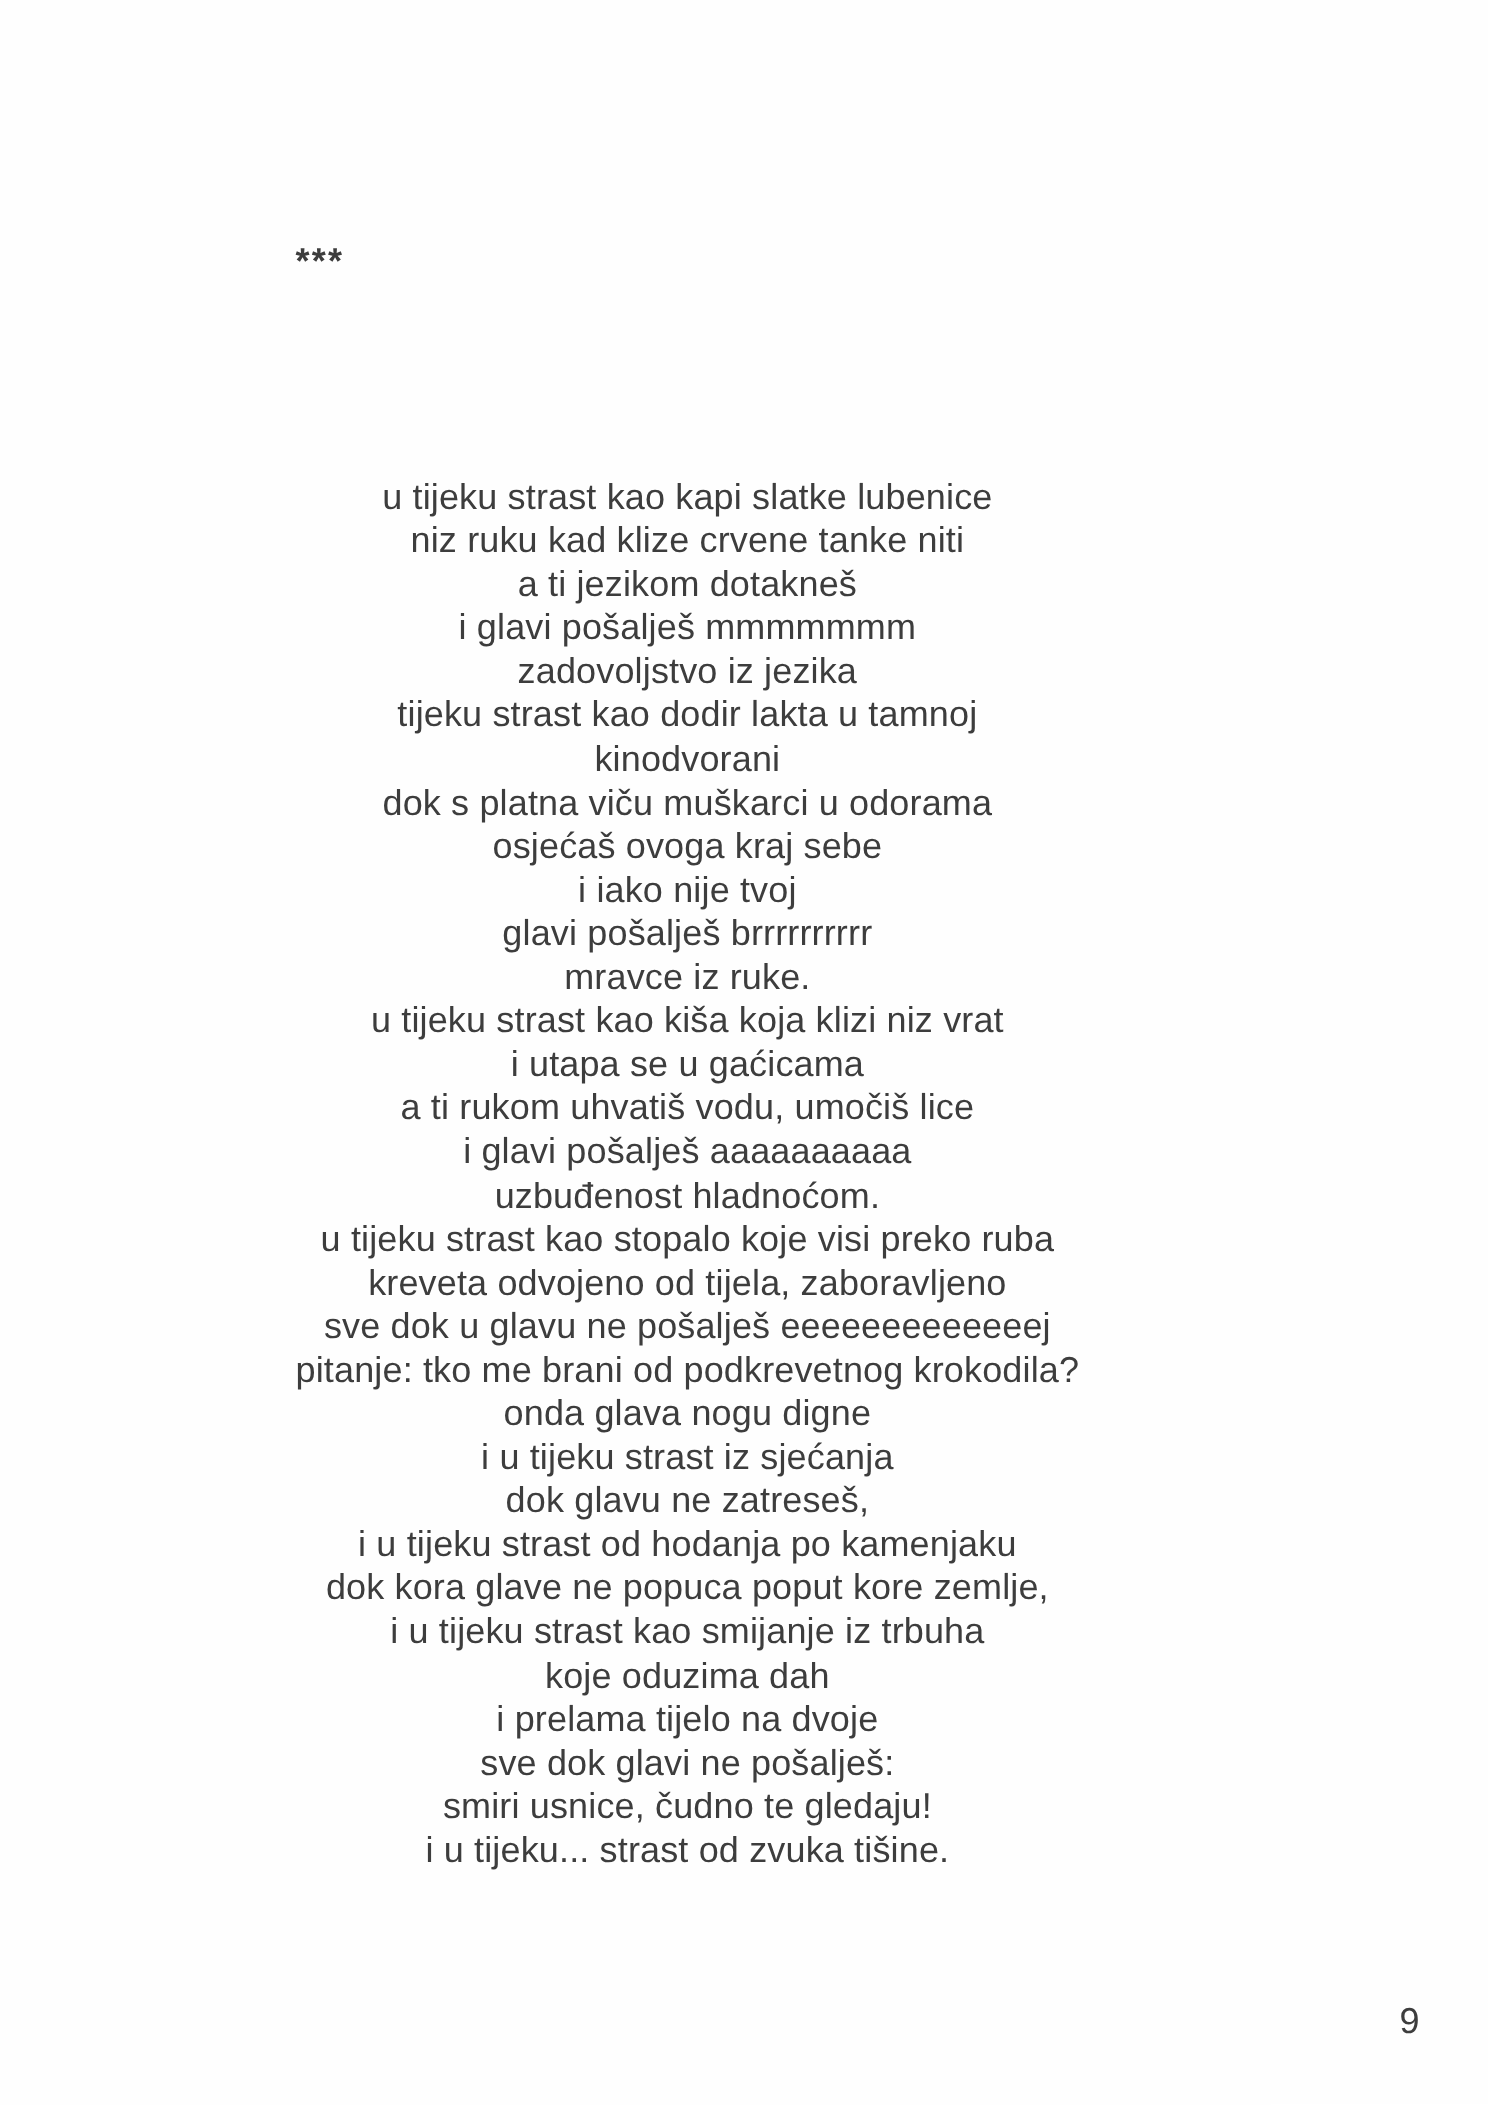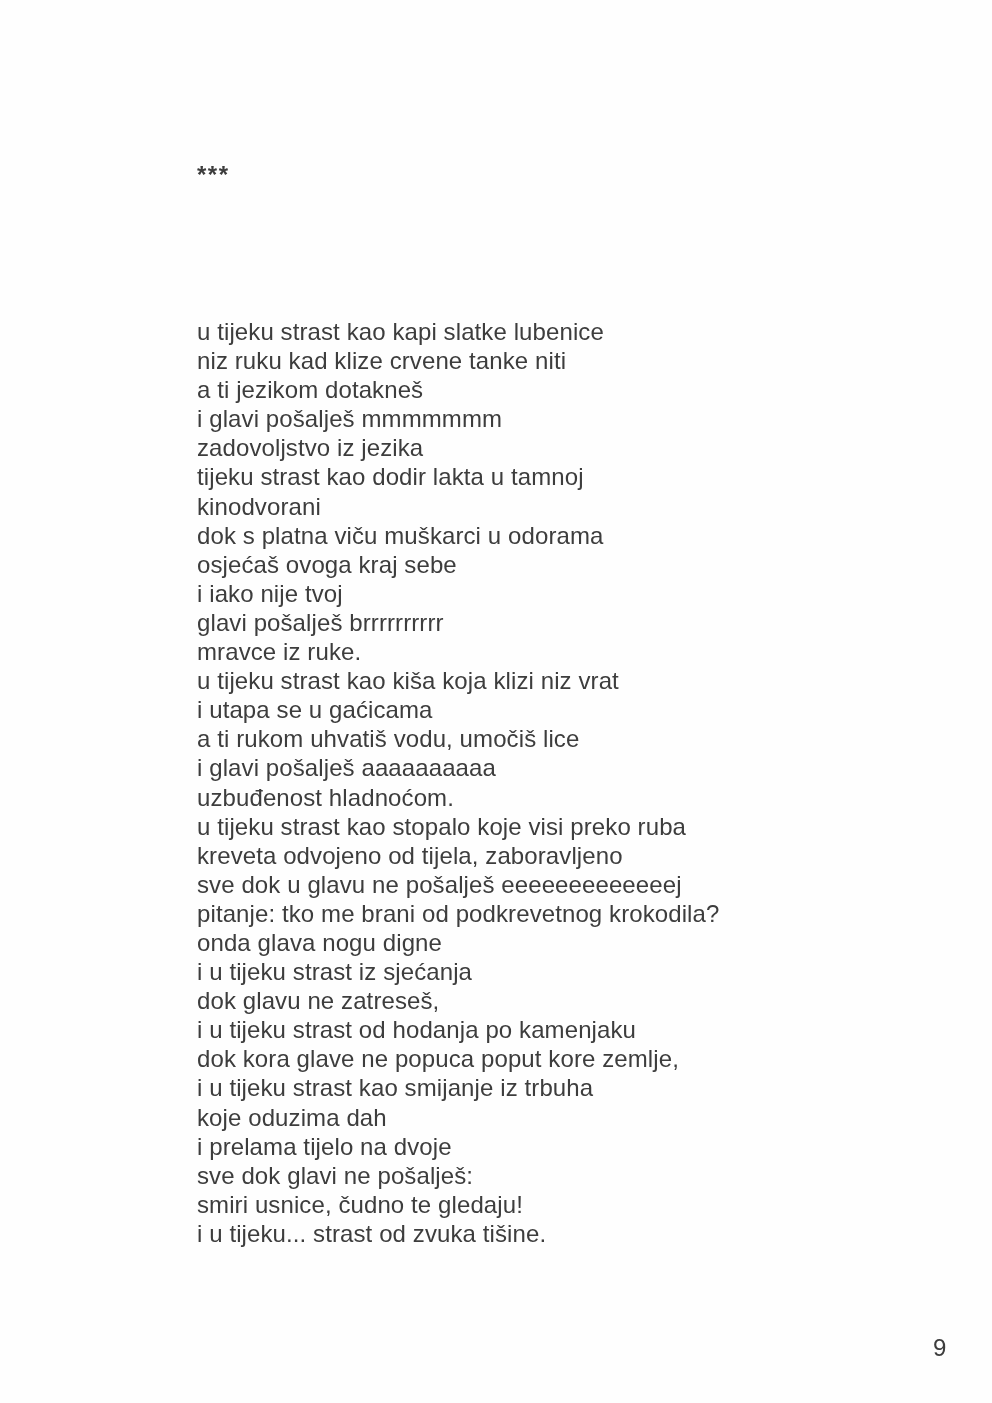--- a/index.html
+++ b/index.html
@@ -32,20 +32,21 @@
   }
   .poem {
     position: absolute;
     left: 197px;
     top: 317px;
     font-size: 24px;
     line-height: 29.1px;
     letter-spacing: 0.1px;
     color: #3d3d3d;
     white-space: pre;
+    text-align: center;
   }
   .poem-line {
     height: 29.1px;
   }
   .page-number {
     position: absolute;
     left: 933px;
     top: 1334px;
     font-size: 24px;
     color: #3d3d3d;

